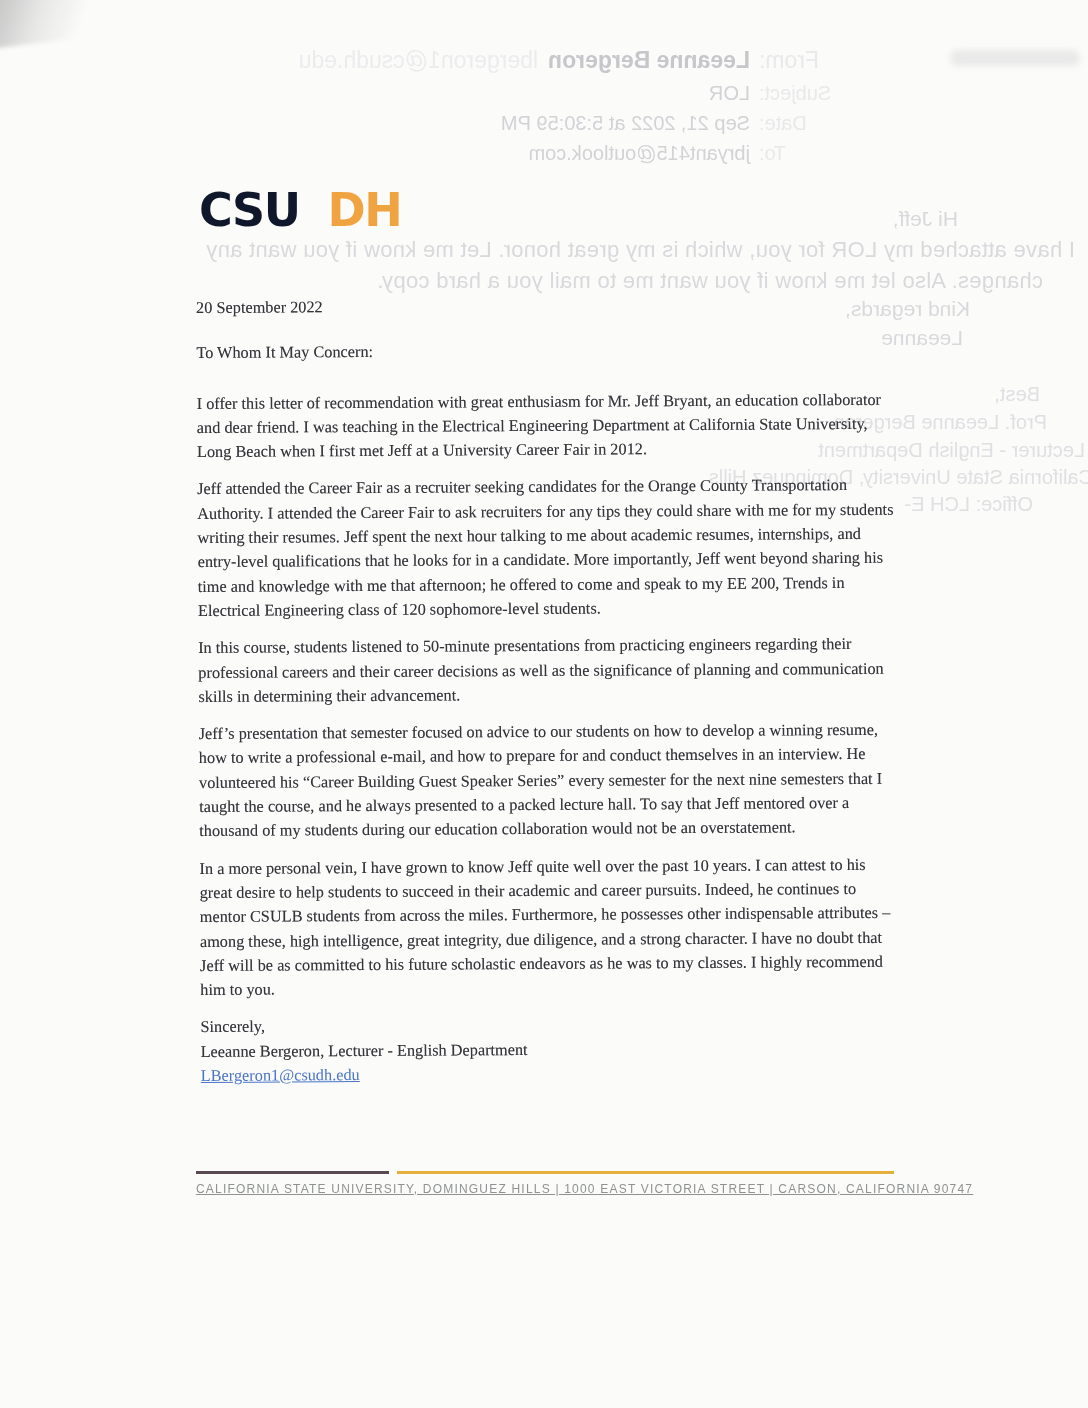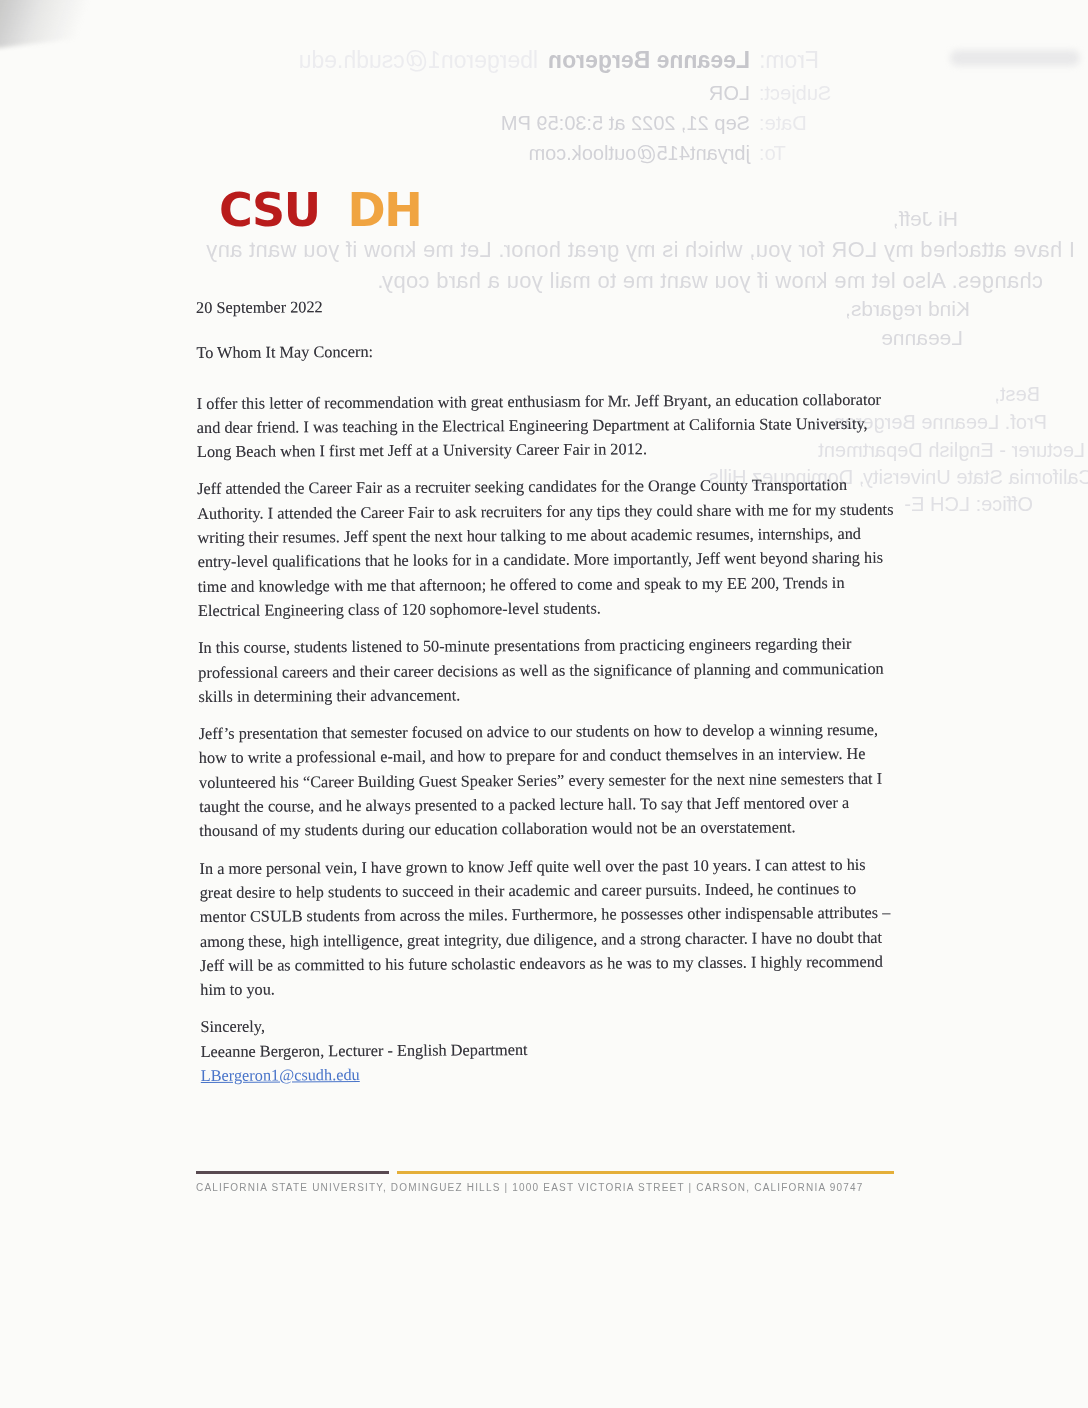--- a/index.html
+++ b/index.html
@@ -40,21 +40,21 @@
     transform:rotate(-7deg);
     filter:blur(2px);
   }
 
   
   .logo{
     position:absolute;left:199px;top:190px;
     font-family:"DejaVu Sans","Liberation Sans",sans-serif;
     font-weight:900;font-size:46px;line-height:40px;letter-spacing:-1.5px;
   }
-  .logo .primary{color:#b91c1c;margin-left:20px;}
+  .logo .primary{color:#0f172a;}
   .logo .accent{color:#f0a441;margin-left:28px;}
 
   
   .letter{
     position:absolute;left:196px;top:296px;width:697px;
     font-family:"Liberation Serif","DejaVu Serif",serif;
     font-size:16.3px;line-height:24.3px;color:#35343b;
     text-shadow:0 0 .5px rgba(45,44,55,.45);
     transform:rotate(-0.35deg);transform-origin:left top;
   }
@@ -66,22 +66,23 @@
     color:#4974c9;text-decoration:underline;text-decoration-color:#4974c9;
     text-shadow:none;cursor:default;
   }
 
   
   .footer{position:absolute;left:196px;top:1171px;width:698px;}
   .footer .bar{display:flex;gap:8px;height:3px;}
   .footer .bar-dark{width:193px;background:#594a51;}
   .footer .bar-gold{flex:1;background:#e4af3a;}
   .footer .address{
-    margin-top:8px;font-size:10px;letter-spacing:1.2px;color:#8f9193;
+    margin-top:8px;font-size:12px;letter-spacing:1.2px;color:#8f9193;
     white-space:nowrap;
+    text-decoration:underline;
   }
 </style>
 </head>
 <body>
 
 <div class="page">
 
   <div class="bleed">
     <div class="bleed-header">
       <div class="hline first">

